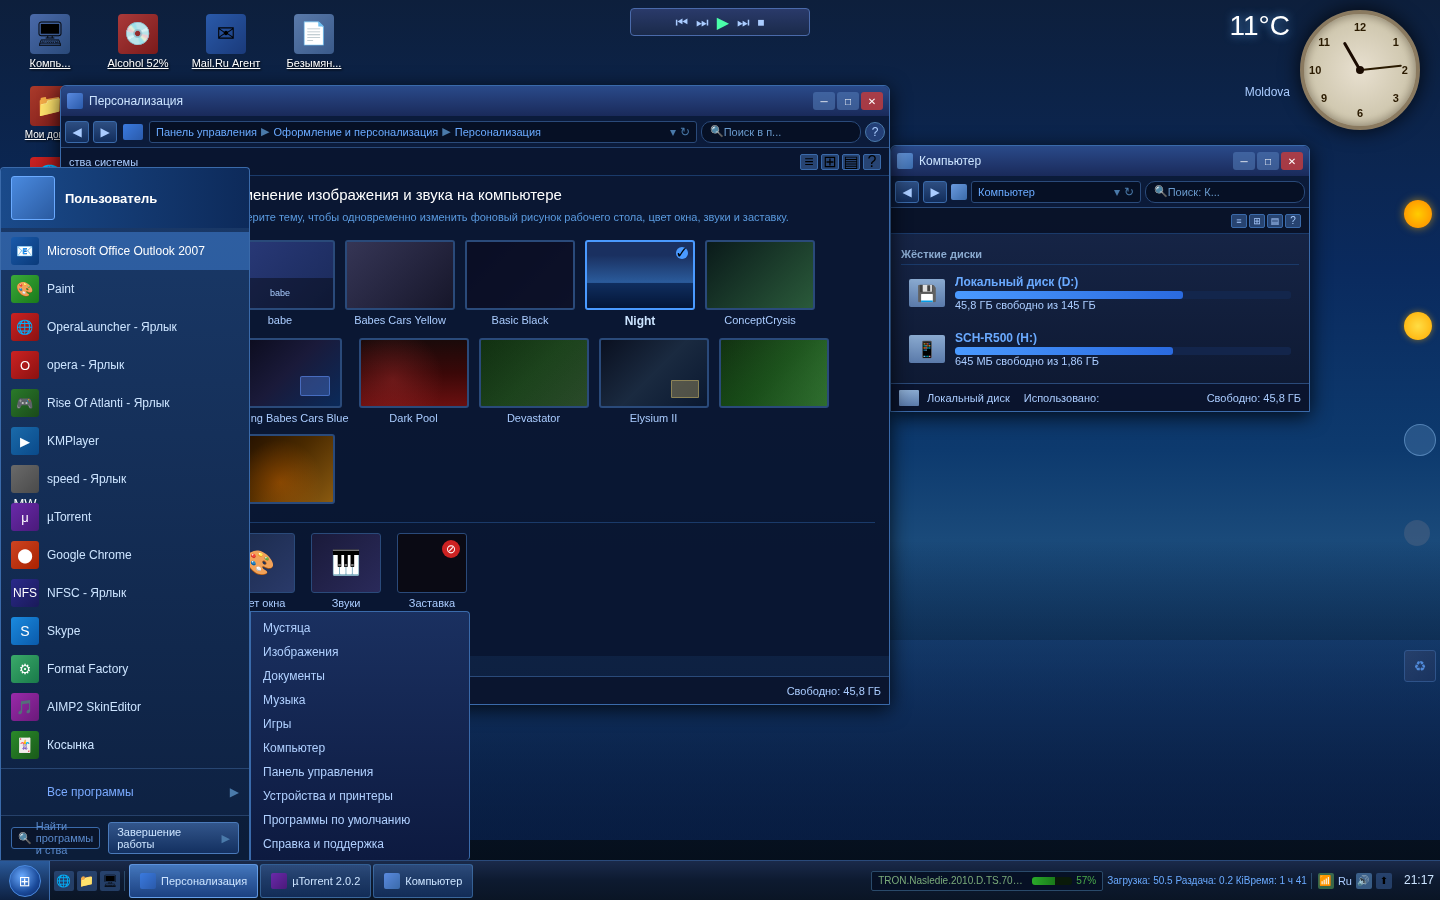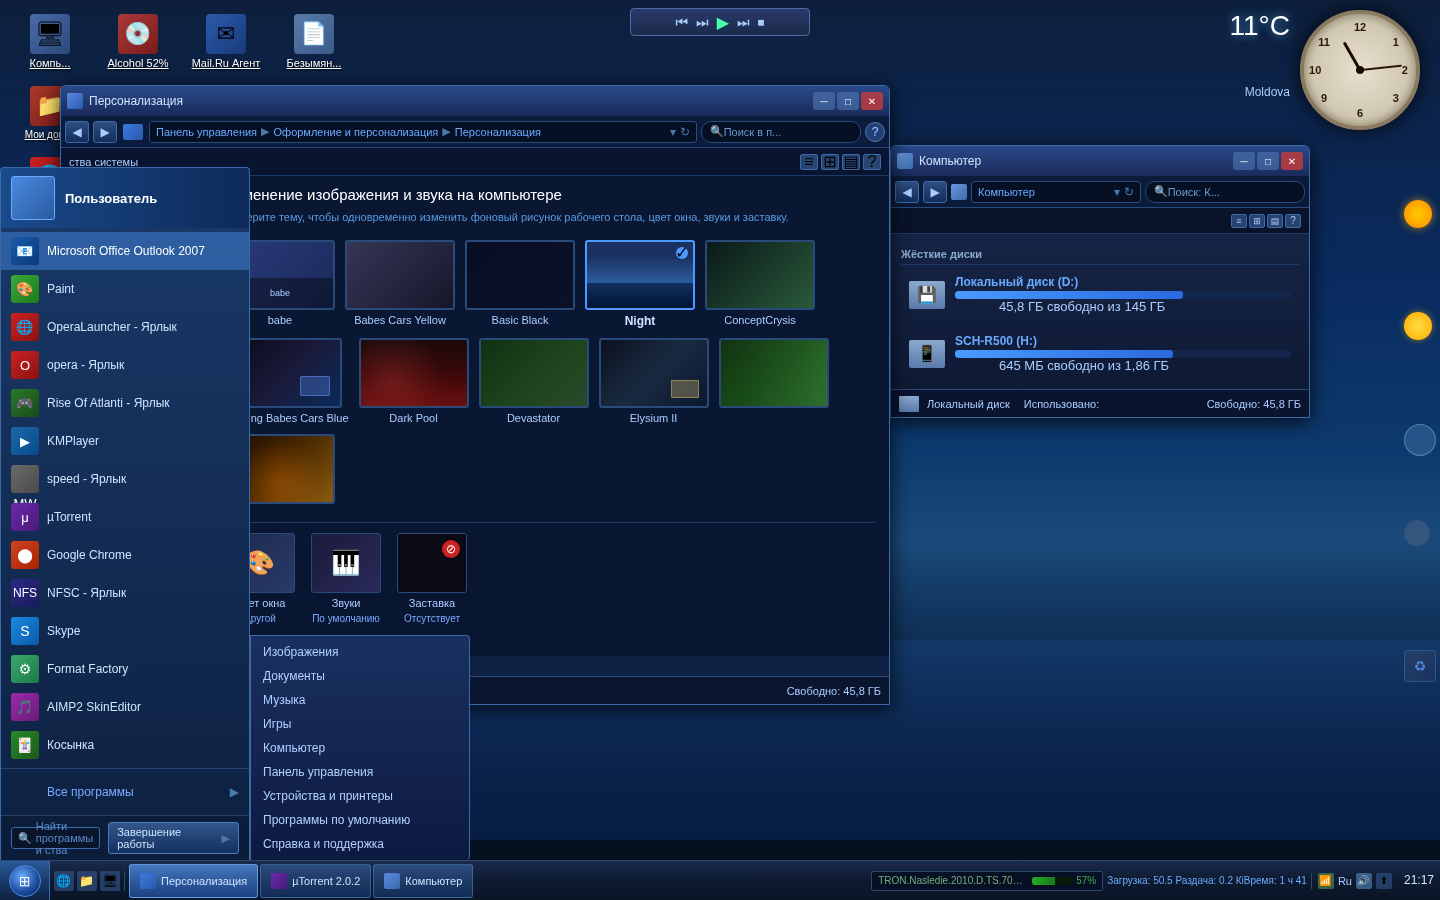--- a/index.html
+++ b/index.html
@@ -432,21 +432,21 @@
       background: linear-gradient(180deg, #8aaad0, #5a7aaa);
       border-radius: 2px;
       display: flex; align-items: center; justify-content: center;
     }
     .drive-info { flex: 1; }
     .drive-name {
       color: #6aaaff;
       font-size: 12px;
       font-weight: bold;
     }
-    .drive-space { color: #aaccff; font-size: 13px; margin-left: 44px; }
+    .drive-space { color: #aaccff; font-size: 11px; }
     .drive-bar {
       height: 8px;
       background: rgba(20,40,80,0.8);
       border-radius: 3px;
       margin-top: 2px;
       overflow: hidden;
     }
     .drive-bar-fill {
       height: 100%;
       background: linear-gradient(90deg, #4a9aff, #2a6adf);
@@ -986,20 +986,21 @@
         <span style="color:#5a8acc;font-size:11px;margin-left:4px;">Найти программы и ства</span>
       </div>
       <div class="shutdown-btn">
         <span>Завершение работы</span>
         <span style="color:#4a7aaa;">▶</span>
       </div>
     </div>
   </div>
 
   <div class="start-submenu">
+    <div class="submenu-item">Мустяца</div>
     <div class="submenu-item">Изображения</div>
     <div class="submenu-item">Документы</div>
     <div class="submenu-item">Музыка</div>
     <div class="submenu-item">Игры</div>
     <div class="submenu-item">Компьютер</div>
     <div class="submenu-item">Панель управления</div>
     <div class="submenu-item">Устройства и принтеры</div>
     <div class="submenu-item">Программы по умолчанию</div>
     <div class="submenu-item">Справка и поддержка</div>
   </div>

